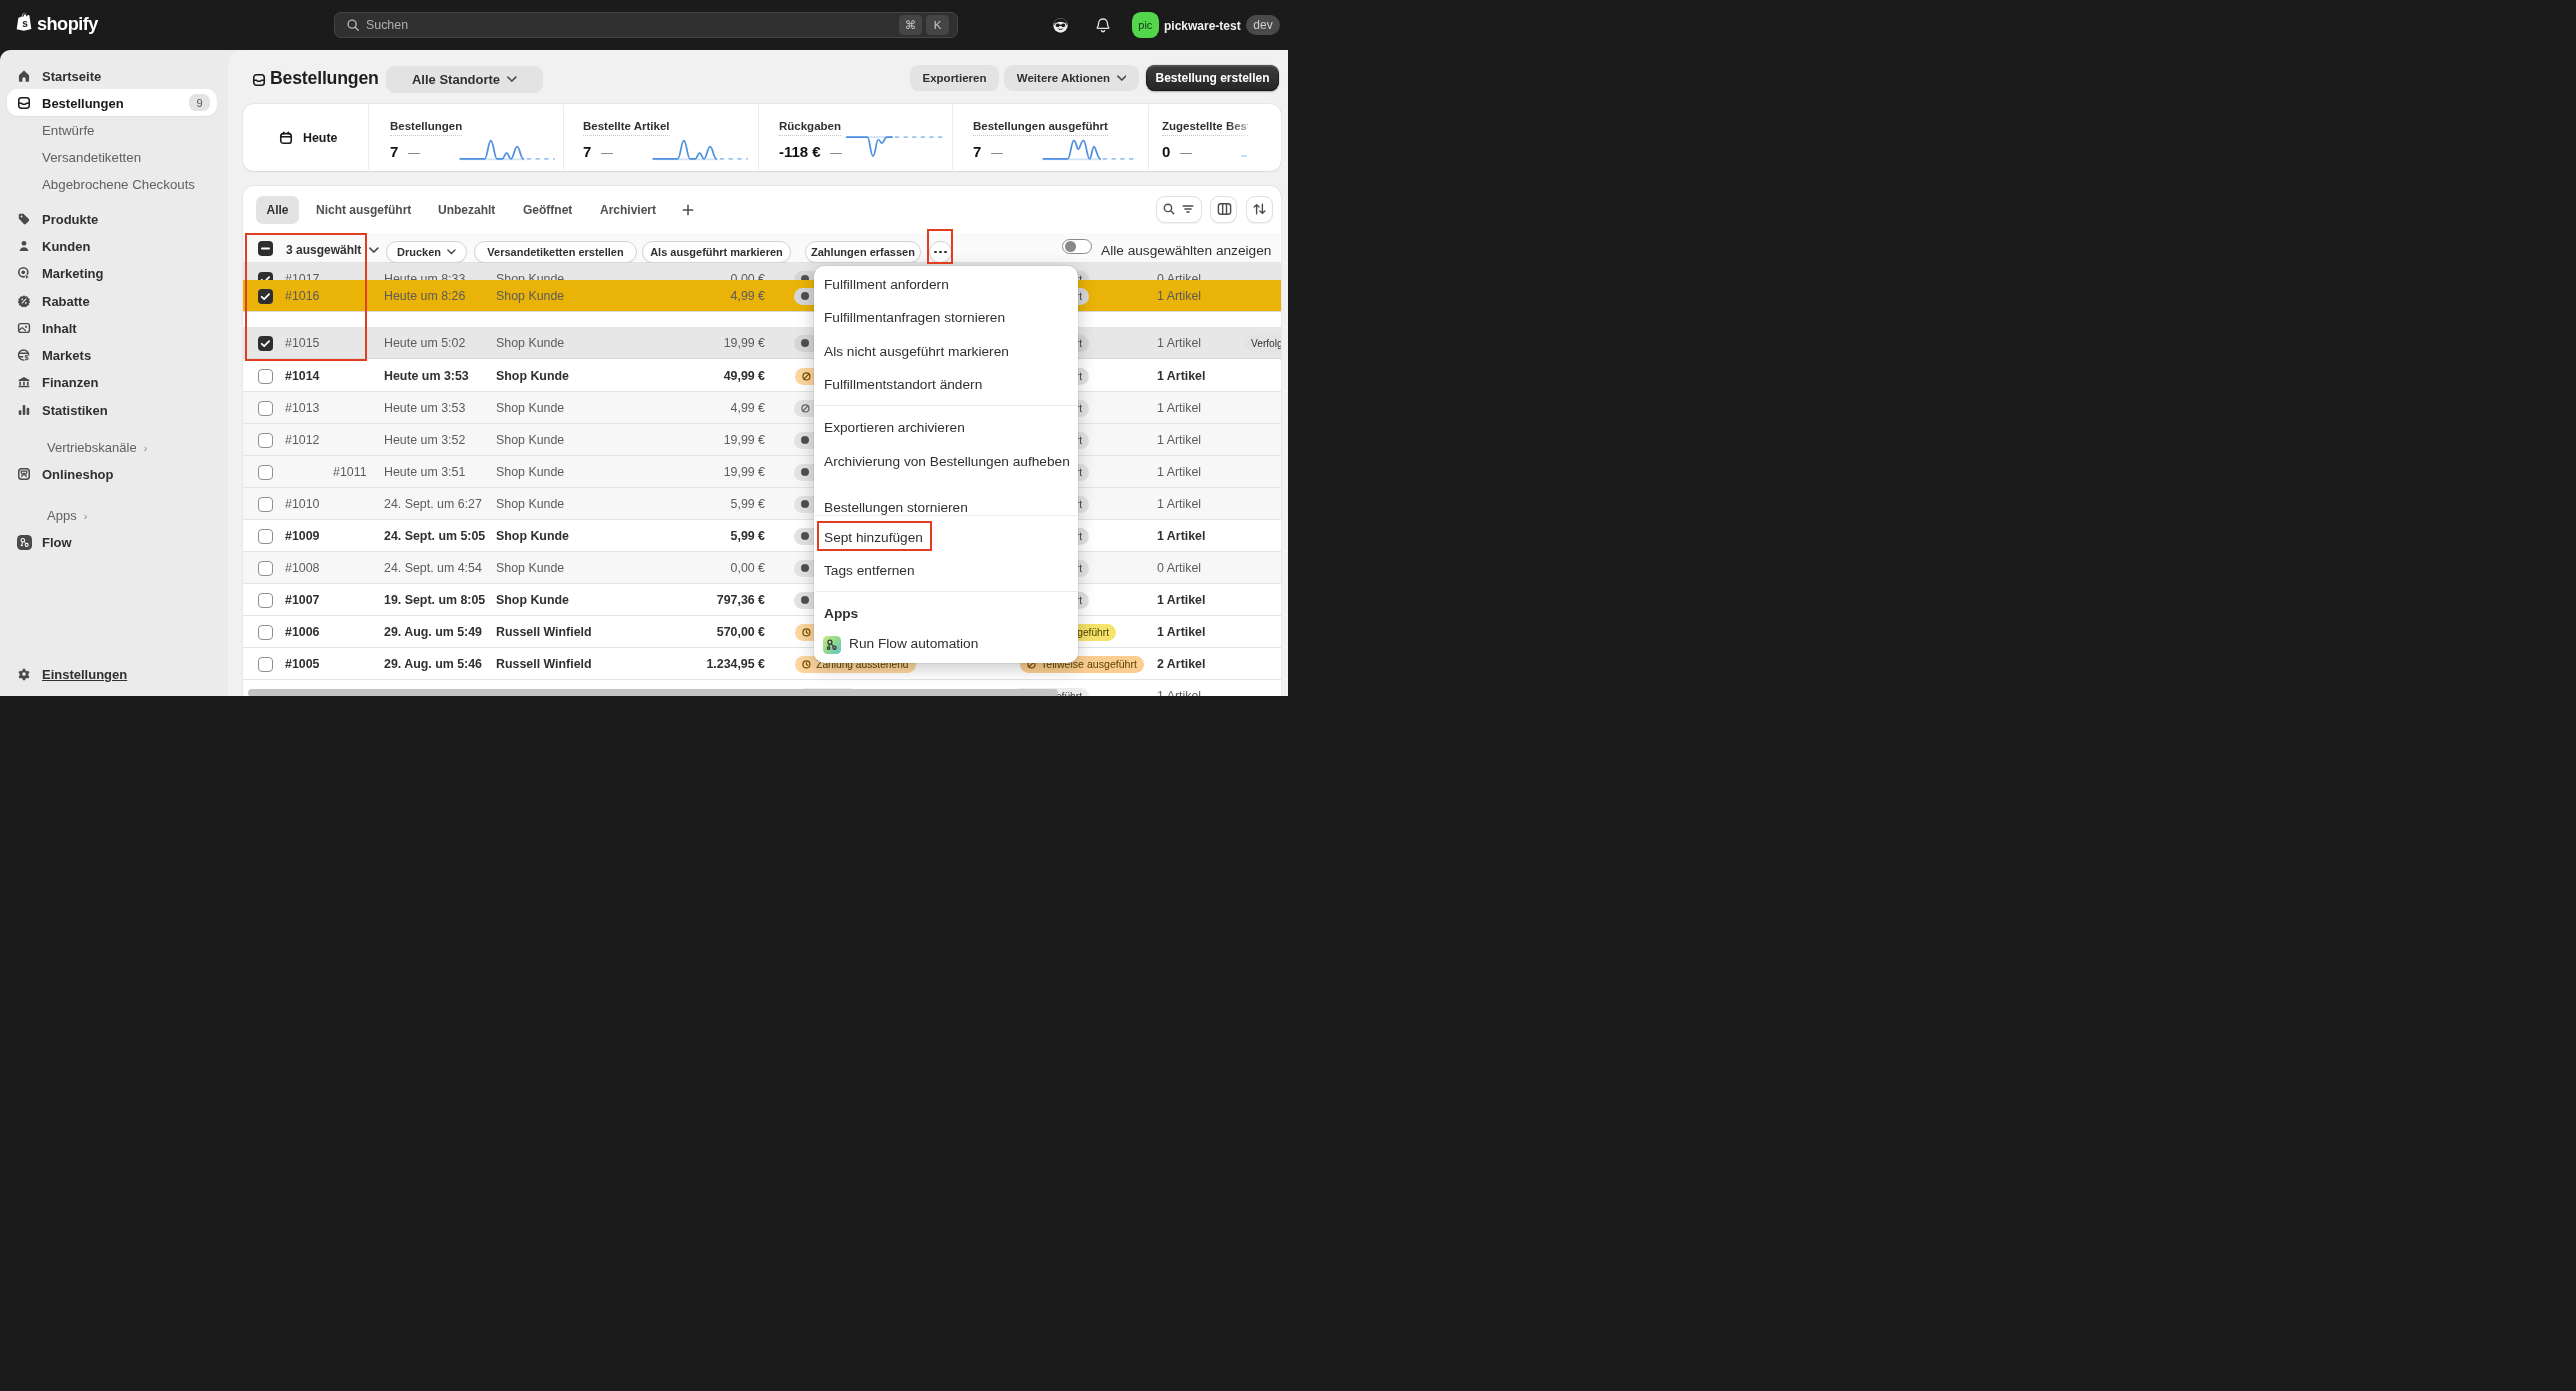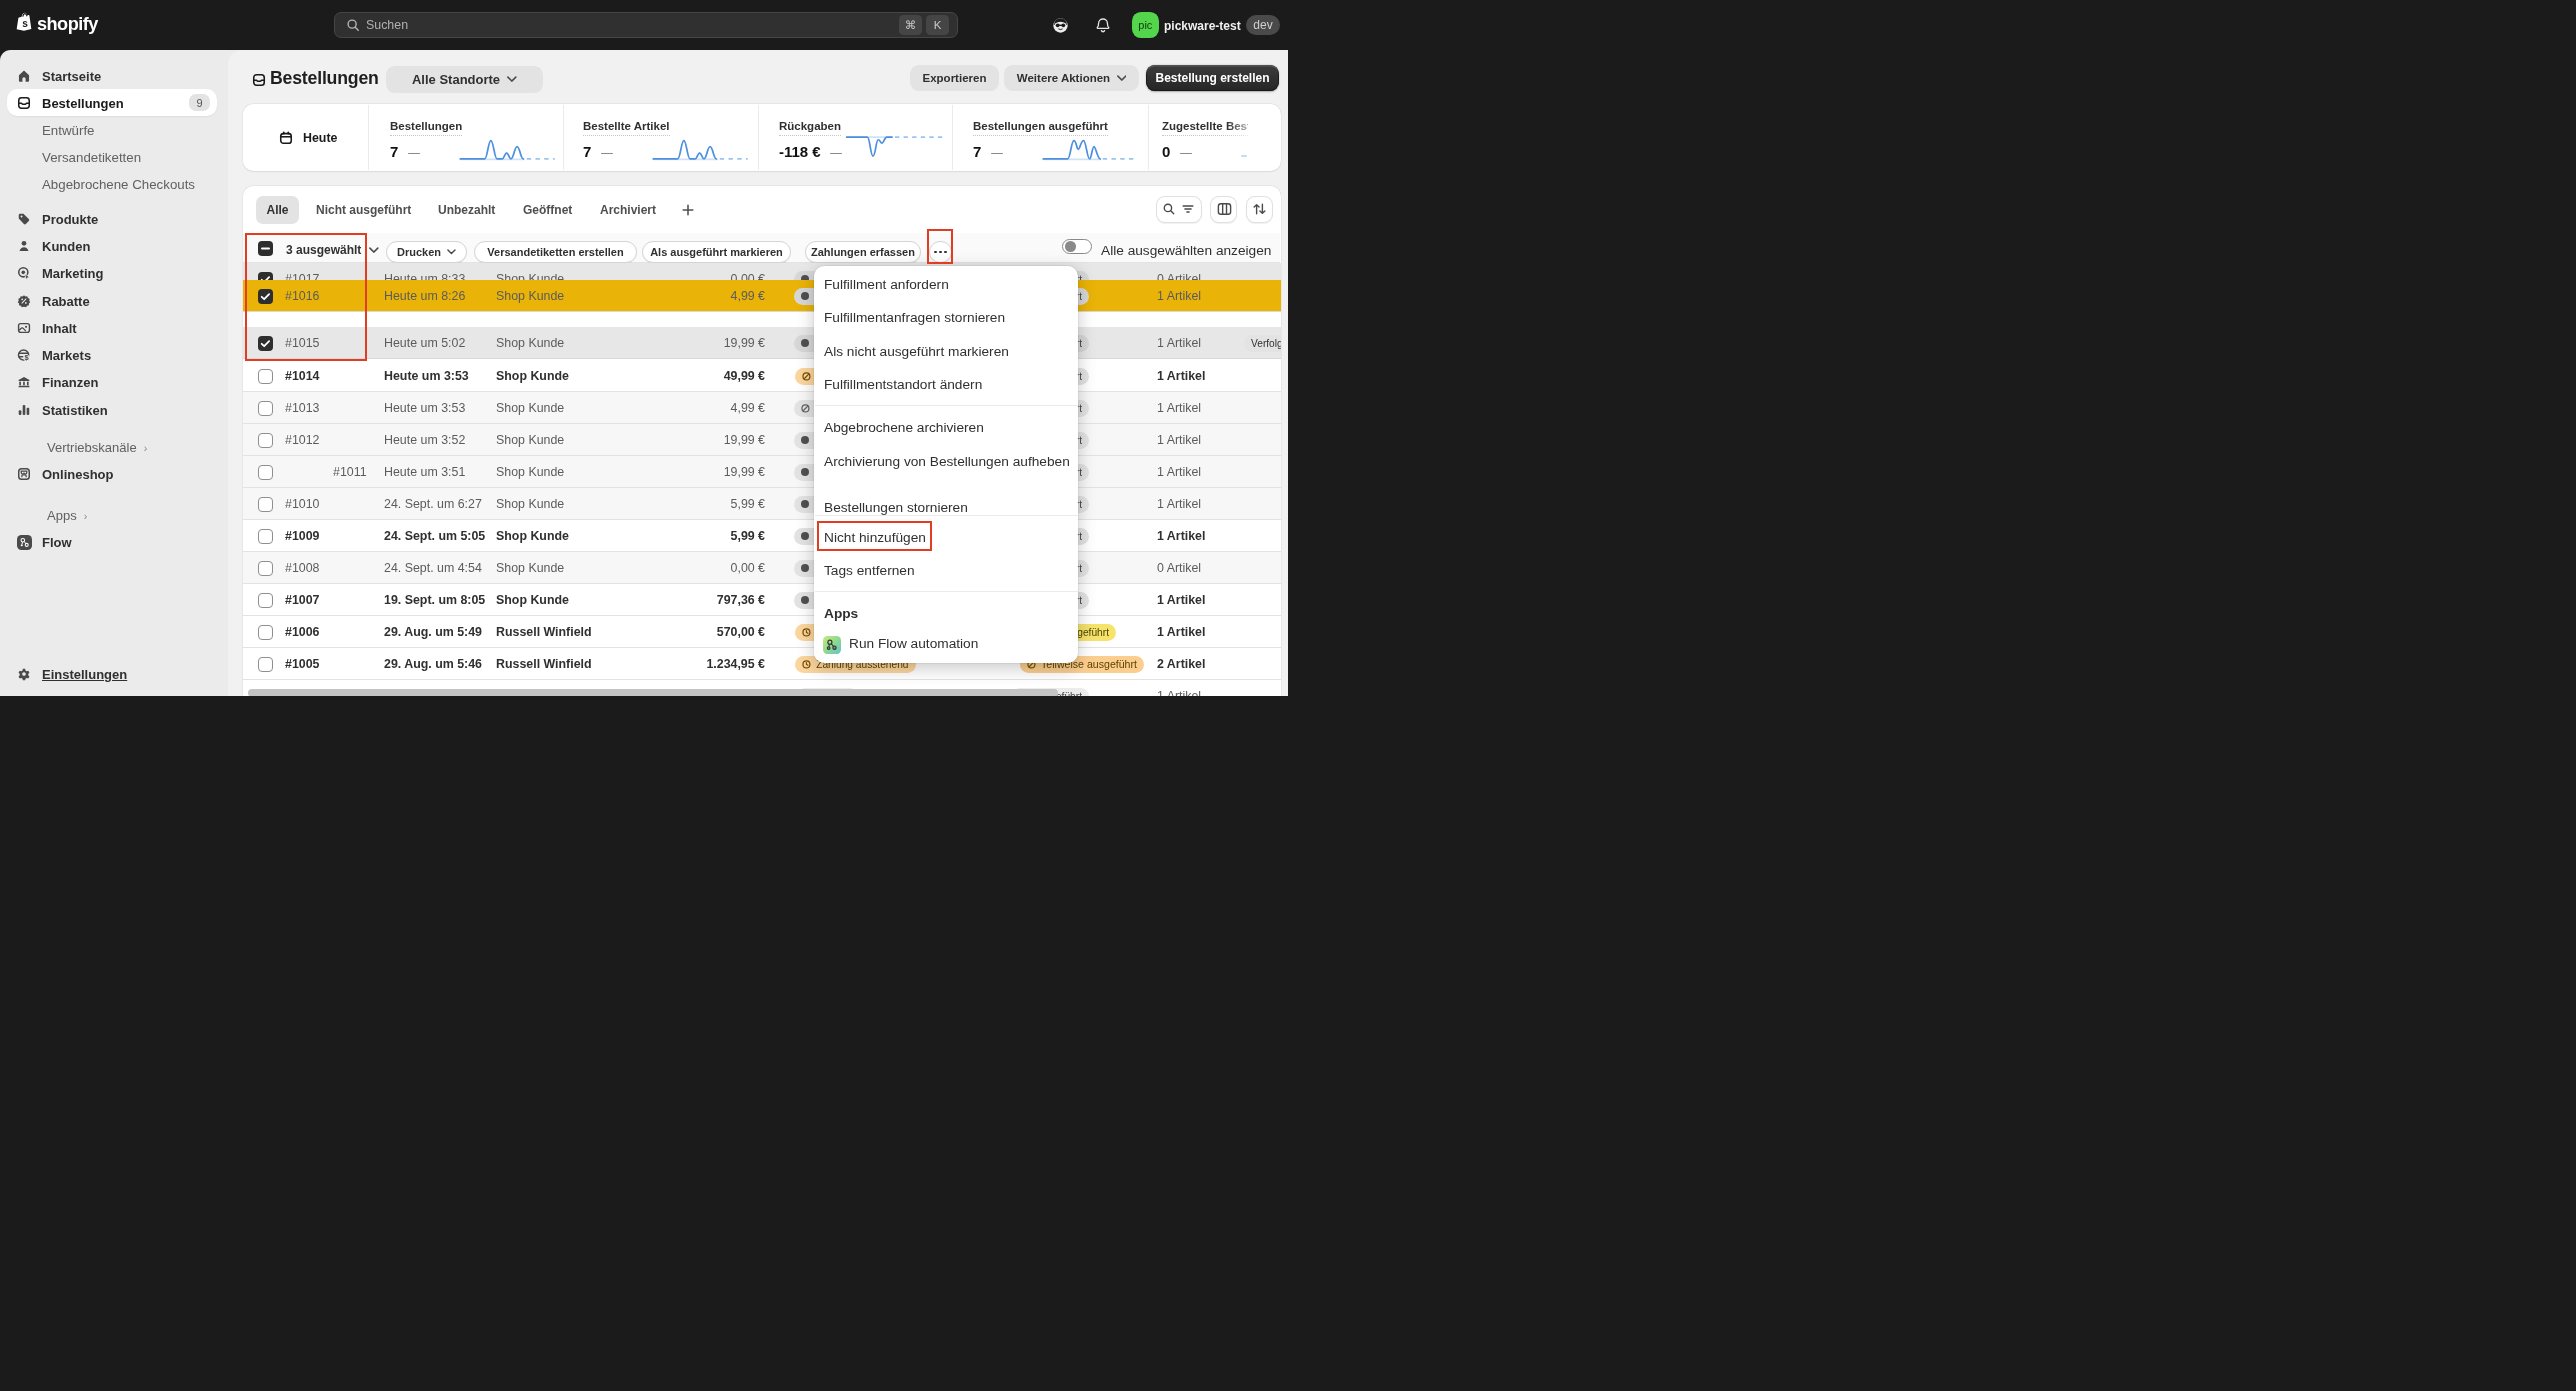--- a/index.html
+++ b/index.html
@@ -436,25 +436,25 @@
  <div class="pill" style="right:192px;top:7.7px;background:#ececec;color:#454545;"><span style="width:8px;height:8px;border-radius:50%;background:#505050;"></span>Ausgeführt</div>
  <span class="rtxt" style="left:914px;">1 Artikel</span>
 </div>
 
 <div class="abs" style="left:814px;top:266px;width:264px;height:397px;background:#fff;border-radius:10.6px;box-shadow:0 4.4px 17.7px rgba(0,0,0,.22),0 0 0 0.9px rgba(0,0,0,.05);z-index:50;"></div>
 <div class="mi" style="top:277px;z-index:51;">Fulfillment anfordern</div>
 <div class="mi" style="top:310px;z-index:51;">Fulfillmentanfragen stornieren</div>
 <div class="mi" style="top:344px;z-index:51;">Als nicht ausgeführt markieren</div>
 <div class="mi" style="top:377px;z-index:51;">Fulfillmentstandort ändern</div>
 <div class="sep" style="top:405px;z-index:51;"></div>
-<div class="mi" style="top:420px;z-index:51;">Abgebrochene archivieren</div>
+<div class="mi" style="top:420px;z-index:51;">Exportieren archivieren</div>
 <div class="mi" style="top:454px;z-index:51;">Archivierung von Bestellungen aufheben</div>
 <div class="mi" style="top:500px;z-index:51;">Bestellungen stornieren</div>
 <div class="sep" style="top:515px;z-index:51;"></div>
-<div class="mi" style="top:530px;z-index:51;">Nicht hinzufügen</div>
+<div class="mi" style="top:530px;z-index:51;">Sept hinzufügen</div>
 <div class="mi" style="top:563px;z-index:51;">Tags entfernen</div>
 <div class="sep" style="top:591px;z-index:51;"></div>
 <div class="mi" style="top:606px;z-index:51;font-weight:700;">Apps</div>
 <div class="abs" style="left:823px;top:636px;width:17.7px;height:17.7px;border-radius:4.4px;background:linear-gradient(135deg,#c8e97e,#8fd98e 50%,#5fc6c9);z-index:51;"></div>
 <svg class="abs" style="left:823px;top:636px;z-index:52;" width="17.7" height="17.7" viewBox="0 0 20 20">
       <circle cx="7.8" cy="7" r="2.3" fill="none" stroke="#303030" stroke-width="1.3"></circle>
       <circle cx="13" cy="13.2" r="1.9" fill="#8a8a8a" stroke="#303030" stroke-width="1.2"></circle>
       <circle cx="6.4" cy="13.7" r="1.5" fill="#8a8a8a" stroke="#303030" stroke-width="1.2"></circle>
       <path d="M9.4 8.9l2.4 2.8M7.4 9.3l-.7 2.7" stroke="#303030" stroke-width="1.2"></path>
     </svg>

